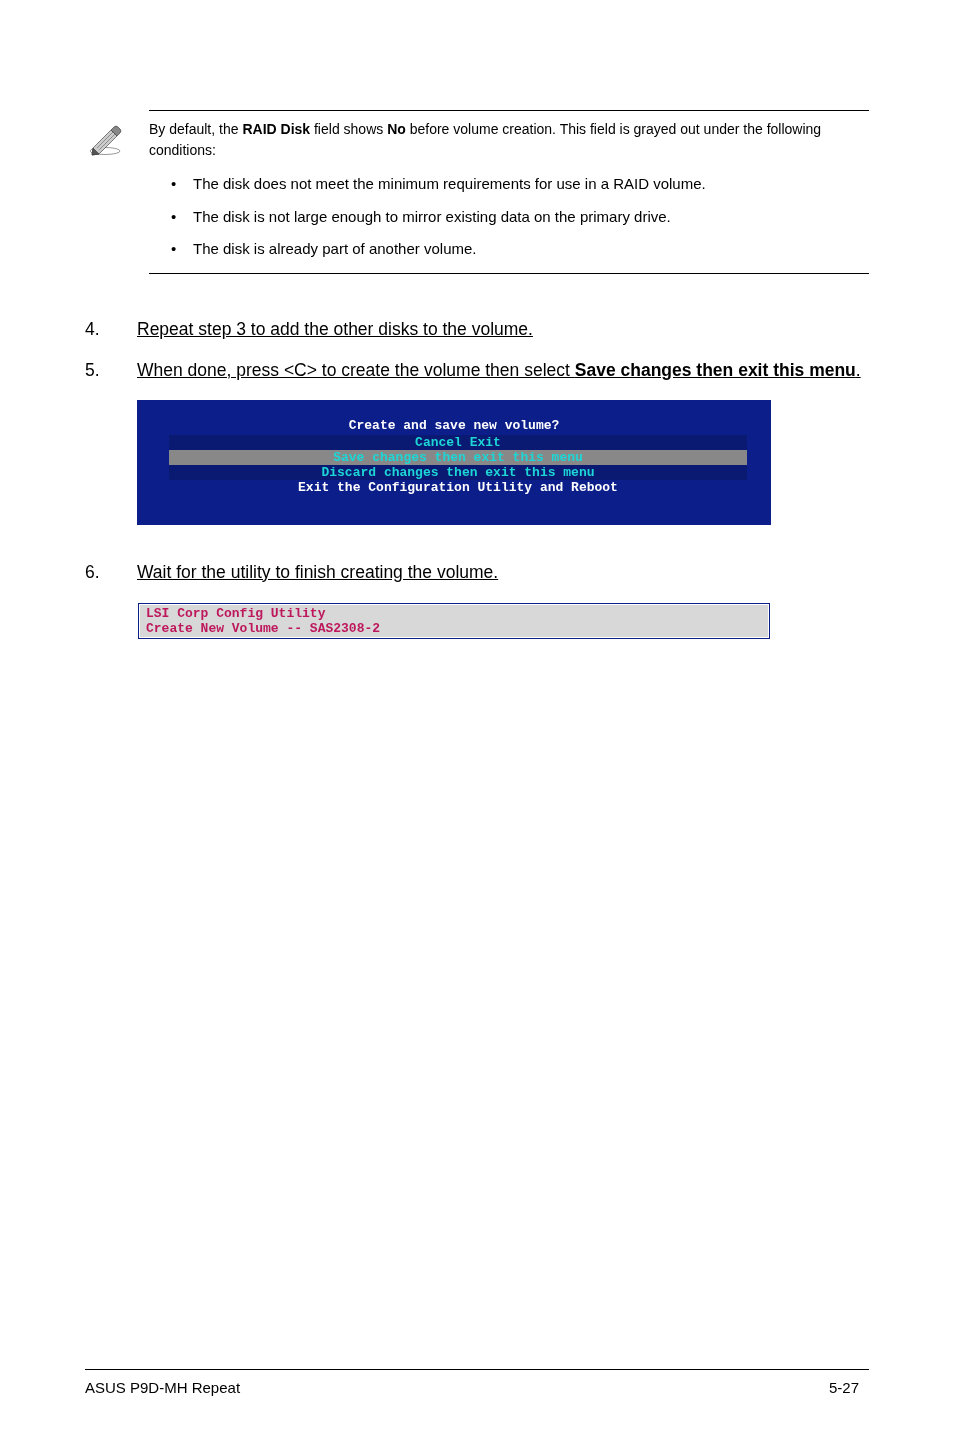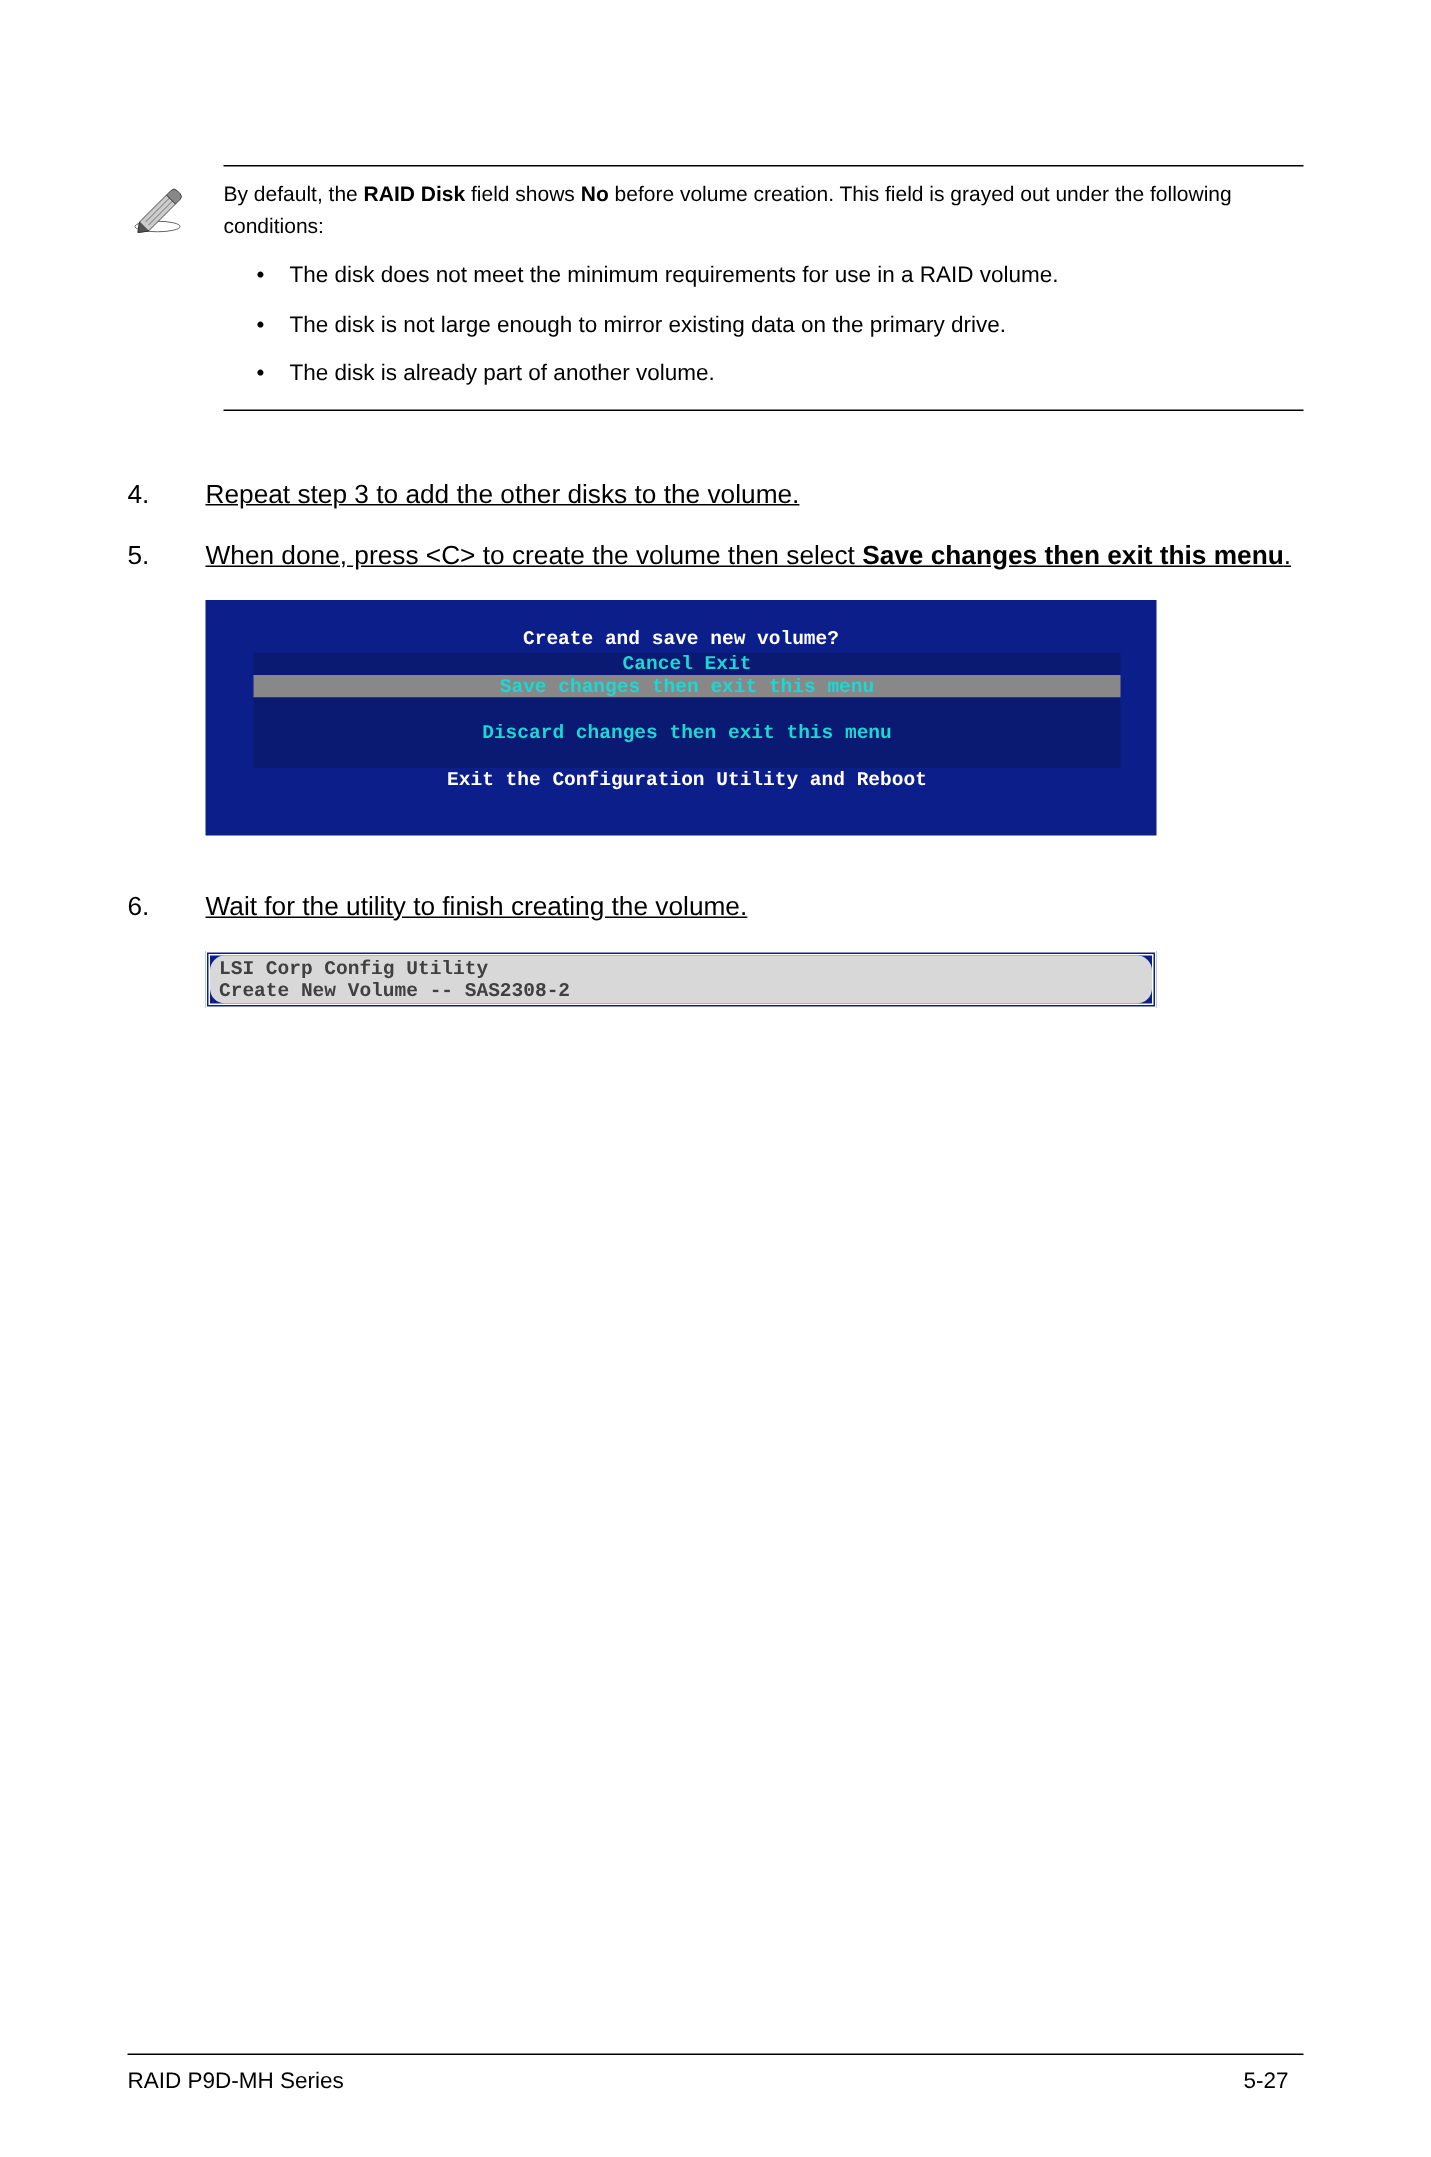--- a/index.html
+++ b/index.html
@@ -111,37 +111,36 @@
       padding: 0 4px;
     }
     .bios-option-highlight {
       background: #888888;
       color: #1dd6d6;
       padding: 0 4px;
     }
     .bios-option-dark {
       color: #1dd6d6;
       background: #0a1a72;
-      padding: 16px 4px;
+      padding: 0 4px;
     }
     .bios-option-white {
       color: #ffffff;
       padding: 0 4px;
     }
     .bios-screen-2 {
       border: 3px double #ffffff;
       padding: 0;
       width: 634px;
     }
     .bios-header-bar {
       background: #d8d8d8;
-      color: #404040;
+      color: #be185d;
       padding: 1px 6px;
       display: flex;
-      border-radius: 10px;
     }
     .bios-header-left {
       flex: 0 0 auto;
     }
     .bios-header-right {
       padding-left: 90px;
     }
     .bios-body {
       padding: 14px 8px 54px 8px;
     }
@@ -230,14 +229,14 @@
     <div class="bios-header-bar">
       <div class="bios-header-left">
         <div>LSI Corp Config Utility</div>
         <div>Create New Volume -- SAS2308-2</div>
       </div>
     </div>
   </div>
 </div>
 
 <div class="footer-line"></div>
-<div class="footer-text">RAID P9D-MH Series</div>
+<div class="footer-text">ASUS P9D-MH Repeat</div>
 <div class="footer-page">5-27</div>
 
 </body></html>

